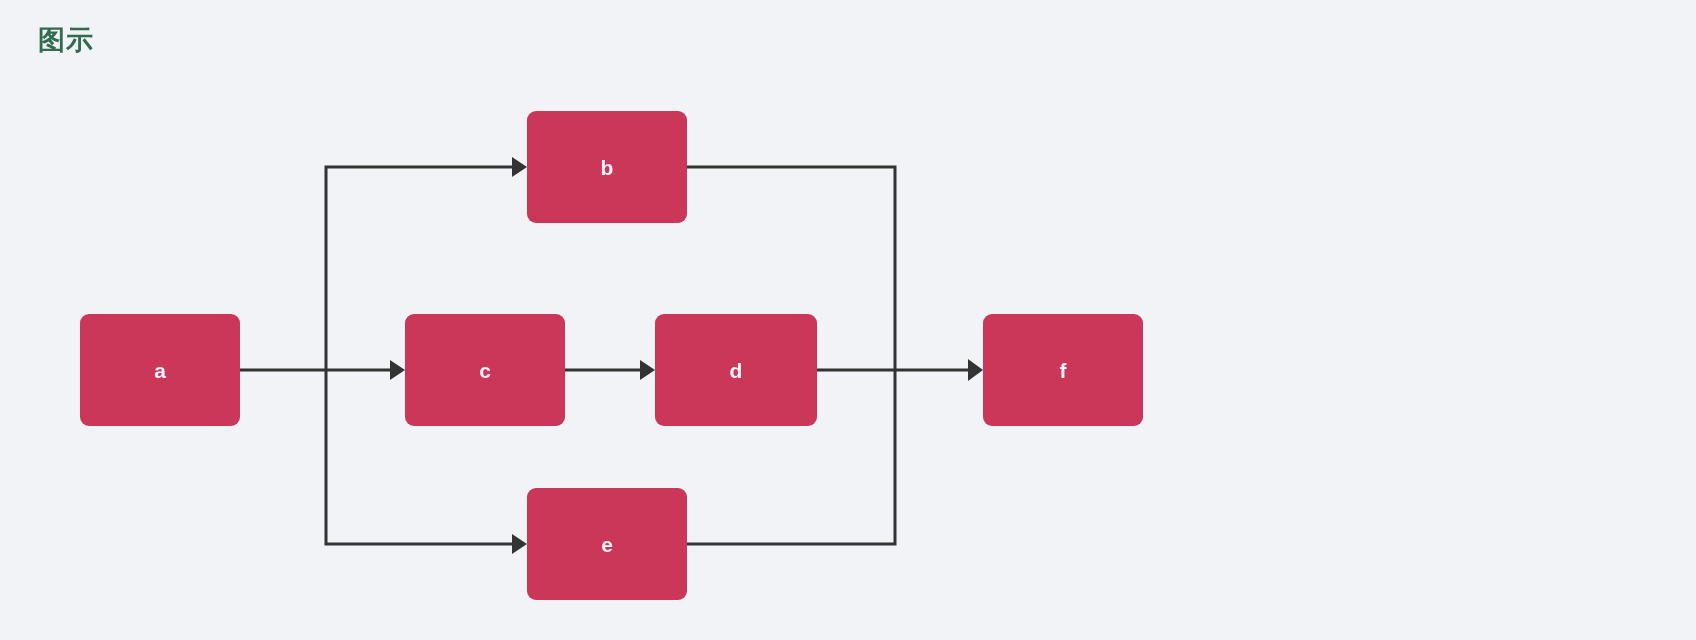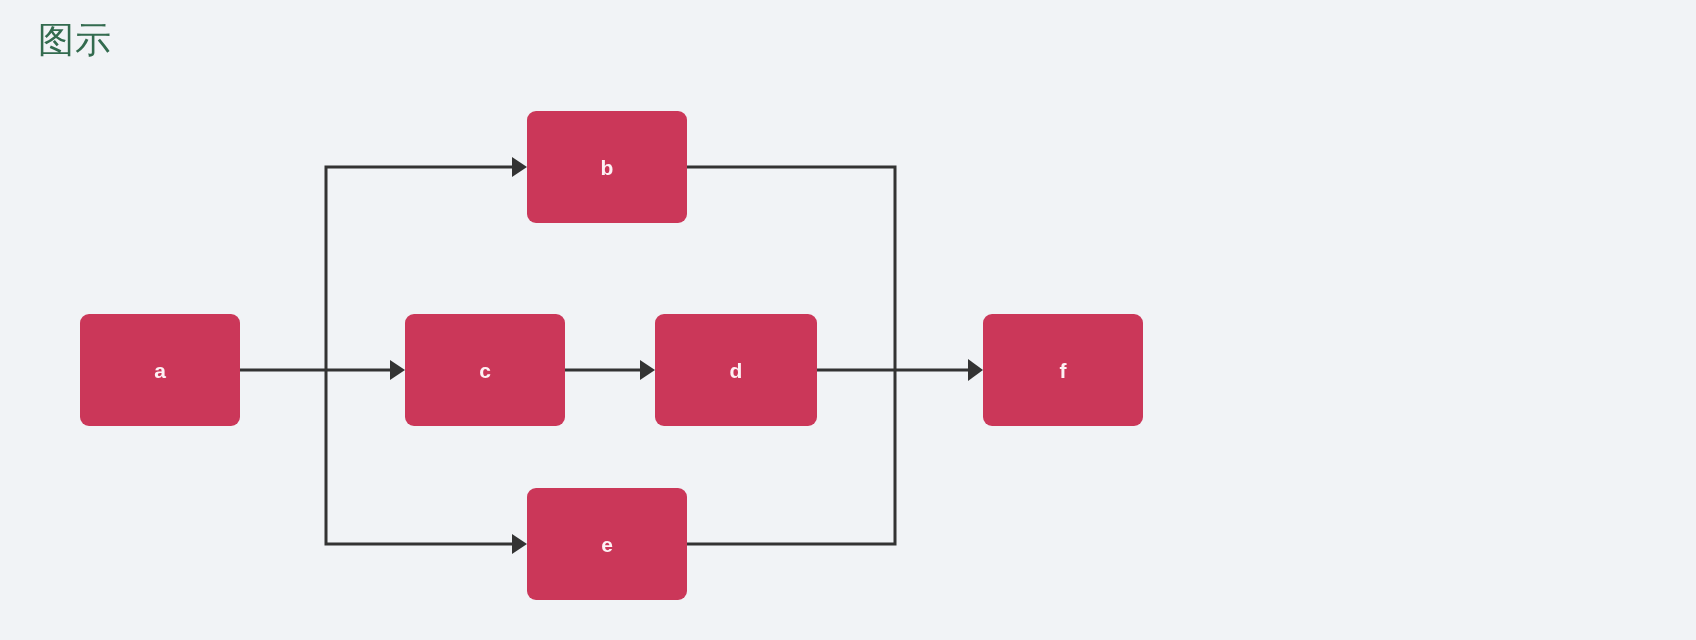--- a/index.html
+++ b/index.html
@@ -17,22 +17,22 @@
   #root {
     position: relative;
     width: 1696px;
     height: 640px;
     background: #f1f3f6;
   }
   #diagram-title {
     position: absolute;
     left: 38px;
     top: 20px;
-    font-size: 36px;
-    font-weight: 400;
+    font-size: 27px;
+    font-weight: 700;
     color: #336b4f;
     letter-spacing: 1px;
     line-height: 40px;
     white-space: nowrap;
   }
   #graph-canvas {
     position: absolute;
     left: 0;
     top: 0;
     width: 1696px;

